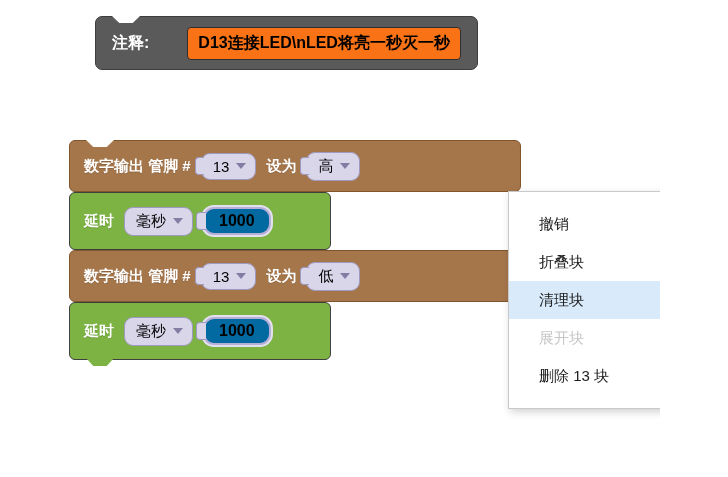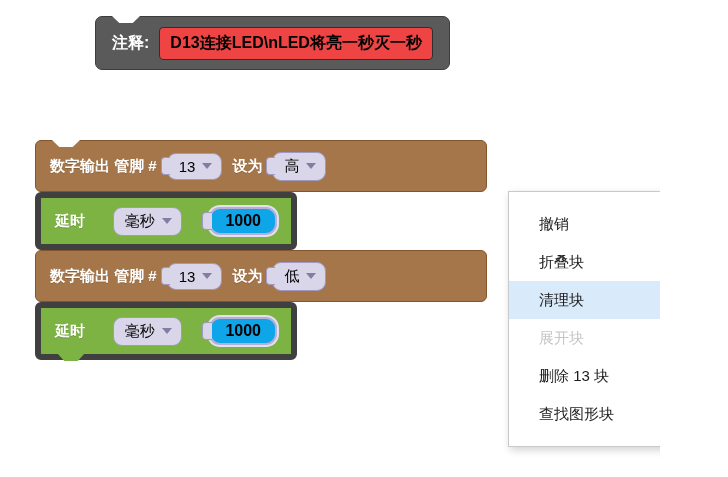--- a/index.html
+++ b/index.html
@@ -8,34 +8,34 @@
     font-family:"Liberation Sans","DejaVu Sans",sans-serif;
   }
   
   .comment-block{
     position:absolute;left:95px;top:16px;height:54px;
     background:#5a5a5a;border:1px solid #3d3d3d;border-radius:7px;
     display:flex;align-items:center;gap:10px;padding:0 16px;box-sizing:border-box;
   }
   .comment-label{color:#ffffff;font-weight:700;font-size:16px;white-space:nowrap;}
   .comment-field{
-    background:#ef4444;border:1px solid #2e2e2e;border-radius:4px;
-    padding:5px 10px;font-size:16px;font-weight:700;color:#000;white-space:nowrap;
+    background:#f97316;border:1px solid #2e2e2e;border-radius:4px;
+    padding:5px 10px;font-size:16px;font-weight:700;color:#000;white-space:nowrap;margin-left:28px;
   }
   .top-notch{
     position:absolute;top:-1px;left:16px;width:28px;height:7px;background:#ffffff;
     clip-path:polygon(0 0,100% 0,74% 100%,26% 100%);
   }
   
   .block{
     position:absolute;display:flex;align-items:center;gap:10px;
-    box-sizing:border-box;border-radius:6px;padding:8px 14px;
+    box-sizing:border-box;border-radius:6px;padding:8px 14px;margin-left:34px;
   }
   .block-brown{background:#a6764b;border:1px solid #82552c;}
-  .block-green{background:#7cb343;border:6px solid #404040;justify-content:space-between;}
+  .block-green{background:#7cb343;border:1px solid #404040;}
   .b1{left:35px;top:140px;width:452px;height:52px;}
   .g1{left:35px;top:192px;width:262px;height:58px;}
   .b2{left:35px;top:250px;width:452px;height:52px;}
   .g2{left:35px;top:302px;width:262px;height:58px;}
   .bottom-bump{
     position:absolute;bottom:-7px;left:16px;width:28px;height:8px;background:#7cb343;
     clip-path:polygon(0 0,100% 0,74% 100%,26% 100%);
   }
   .block-label{font-size:15px;font-weight:700;color:#ffffff;white-space:nowrap;text-shadow:0 1px 0 rgba(0,0,0,0.15);}
   
@@ -50,21 +50,21 @@
     width:8px;height:16px;background:#d9d6ea;border:1px solid #9f99c2;border-right:none;
     border-radius:4px 0 0 4px;
   }
   .arrow{
     width:0;height:0;border-left:5px solid transparent;border-right:5px solid transparent;
     border-top:6px solid #837da3;
   }
   
   .number-field{
     position:relative;display:inline-flex;align-items:center;
-    background:#0ea5e9;border:2px solid #b6afd6;border-radius:11px;
+    background:#0369a1;border:2px solid #b6afd6;border-radius:11px;
     box-shadow:0 0 0 2px #e3e0f0;
     padding:3px 14px;font-size:16px;font-weight:700;color:#000;white-space:nowrap;
   }
   .number-tab{
     position:absolute;left:-9px;top:50%;transform:translateY(-50%);
     width:9px;height:16px;background:#d9d6ea;border:1px solid #9f99c2;border-right:none;
     border-radius:4px 0 0 4px;
   }
   
   .context-menu{
@@ -145,16 +145,15 @@
     </span>
     <span class="bottom-bump"></span>
   </div>
 
   <div class="context-menu">
     <div class="menu-item">撤销</div>
     <div class="menu-item">折叠块</div>
     <div class="menu-item hover">清理块</div>
     <div class="menu-item disabled">展开块</div>
     <div class="menu-item">删除 13 块</div>
-    <div class="menu-item">查找图形块</div>
   </div>
 
 </div>
 
 </body></html>

